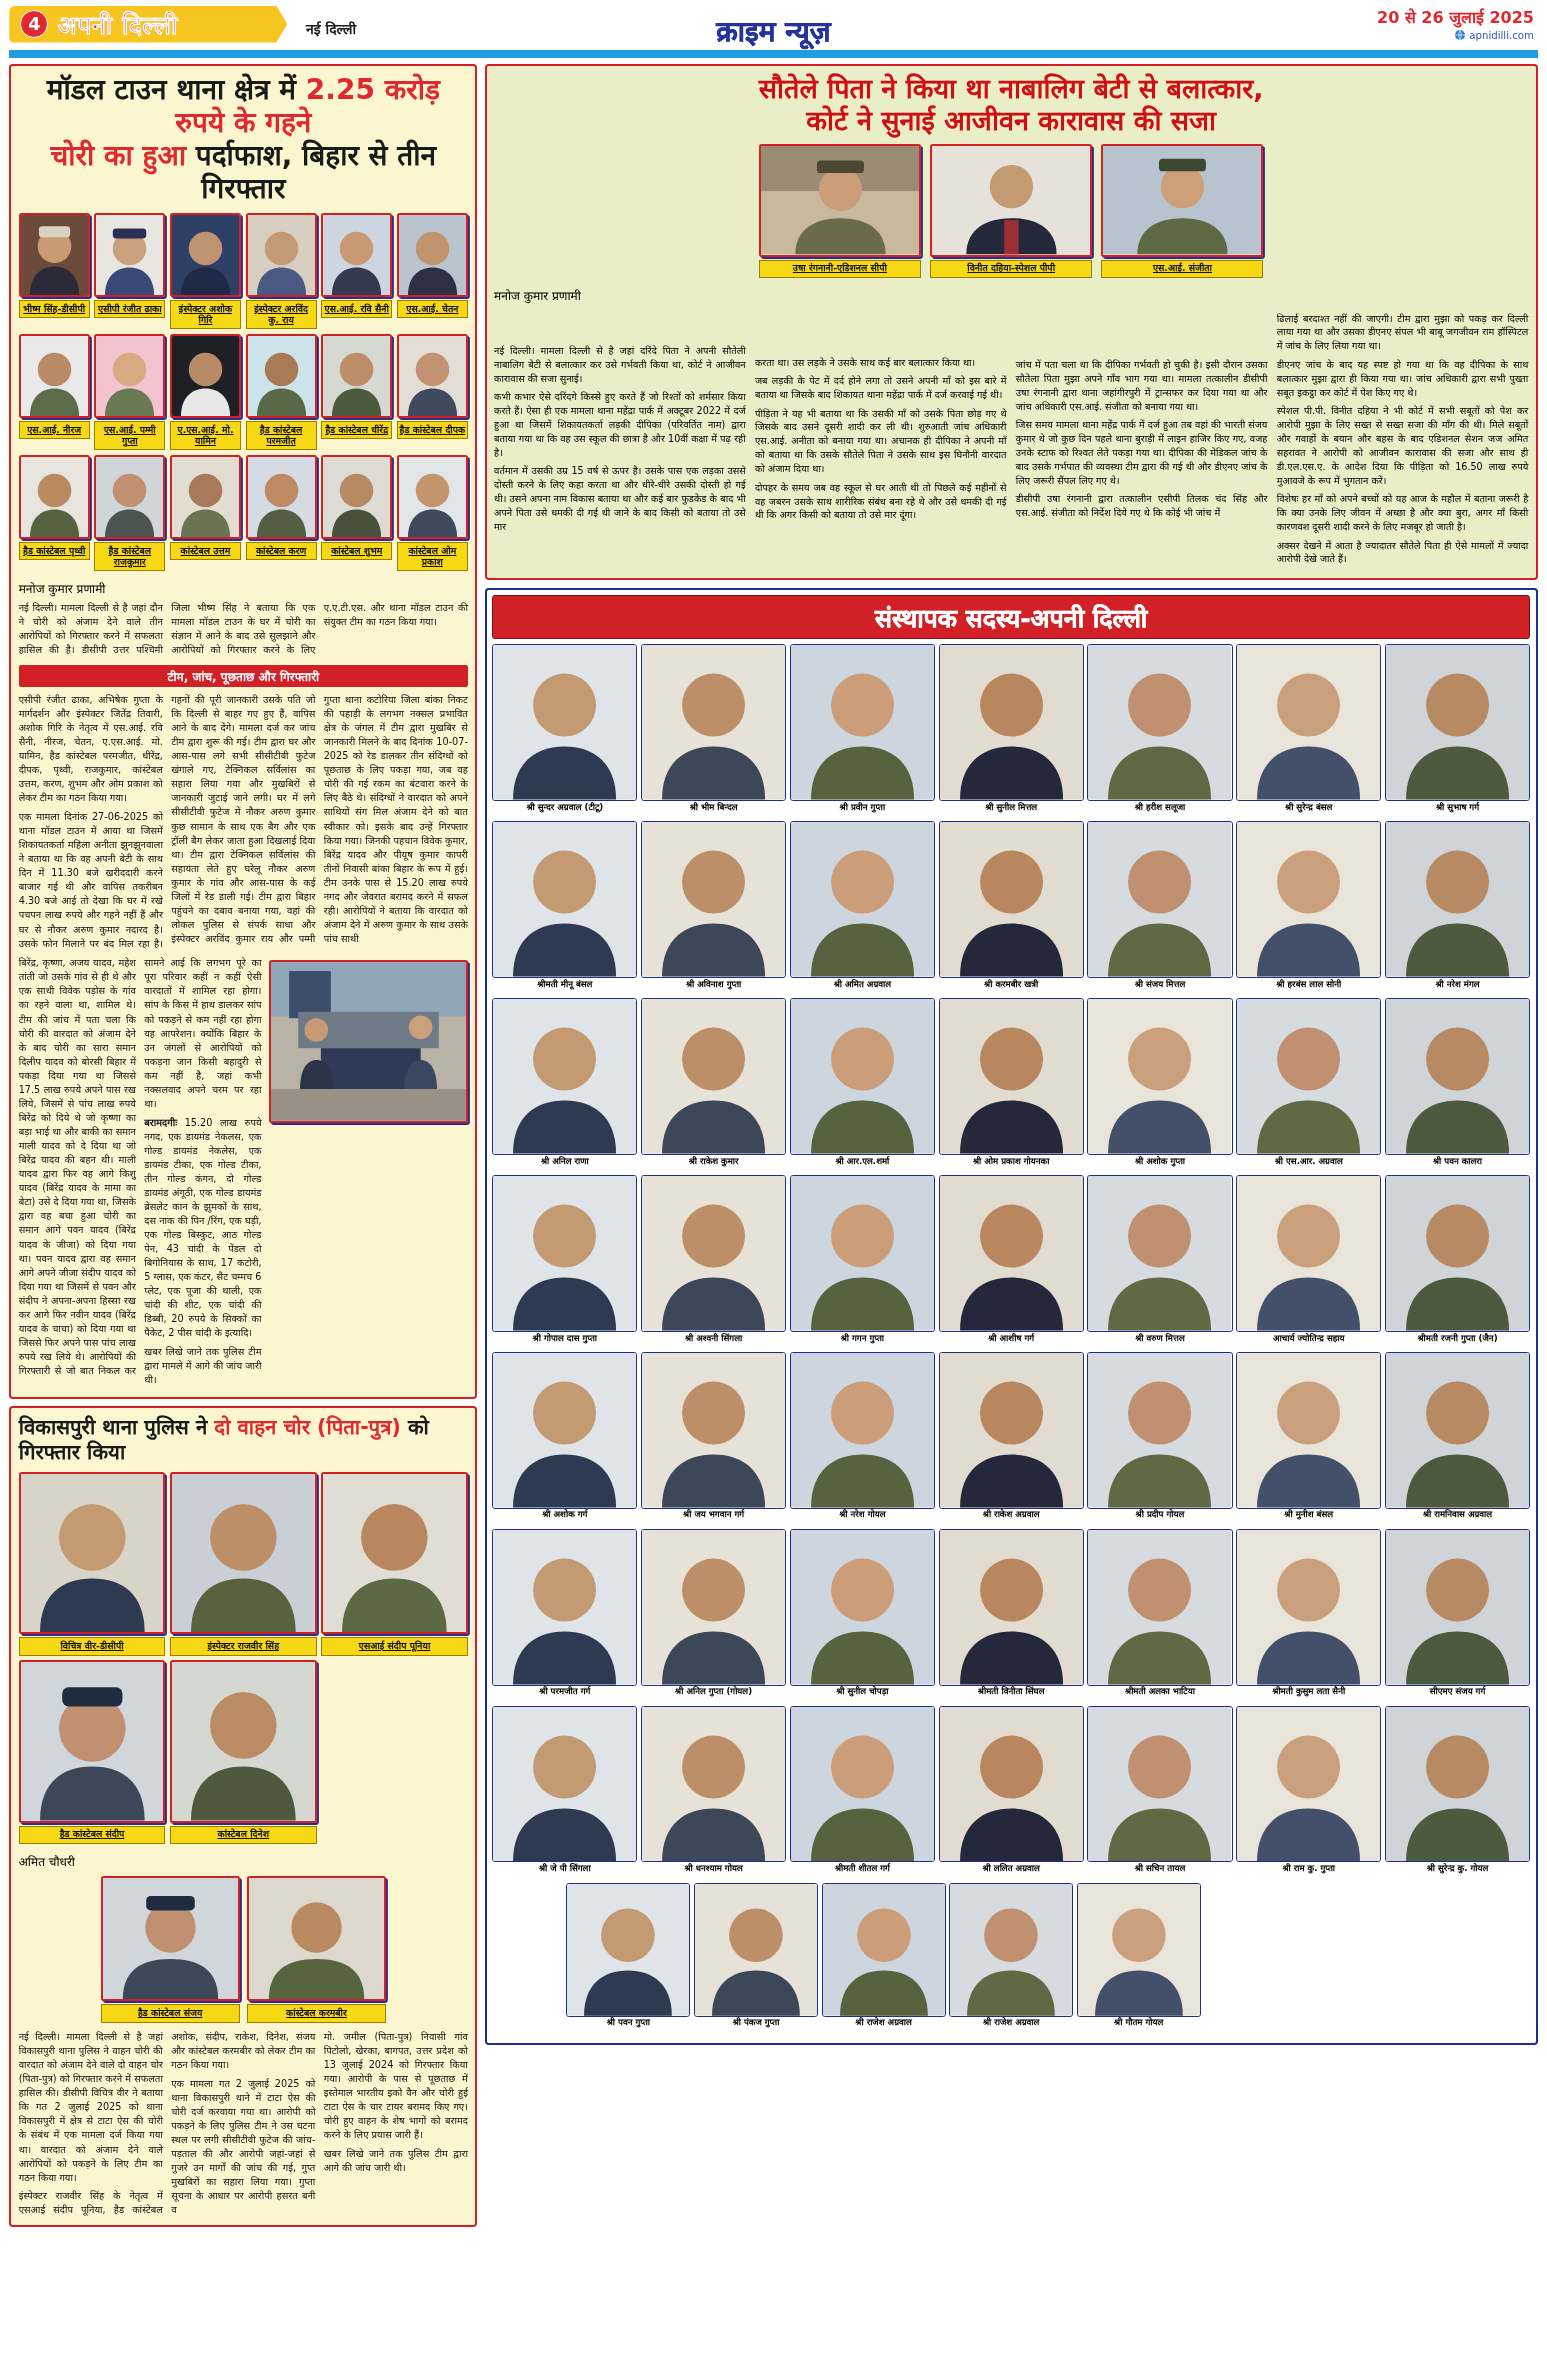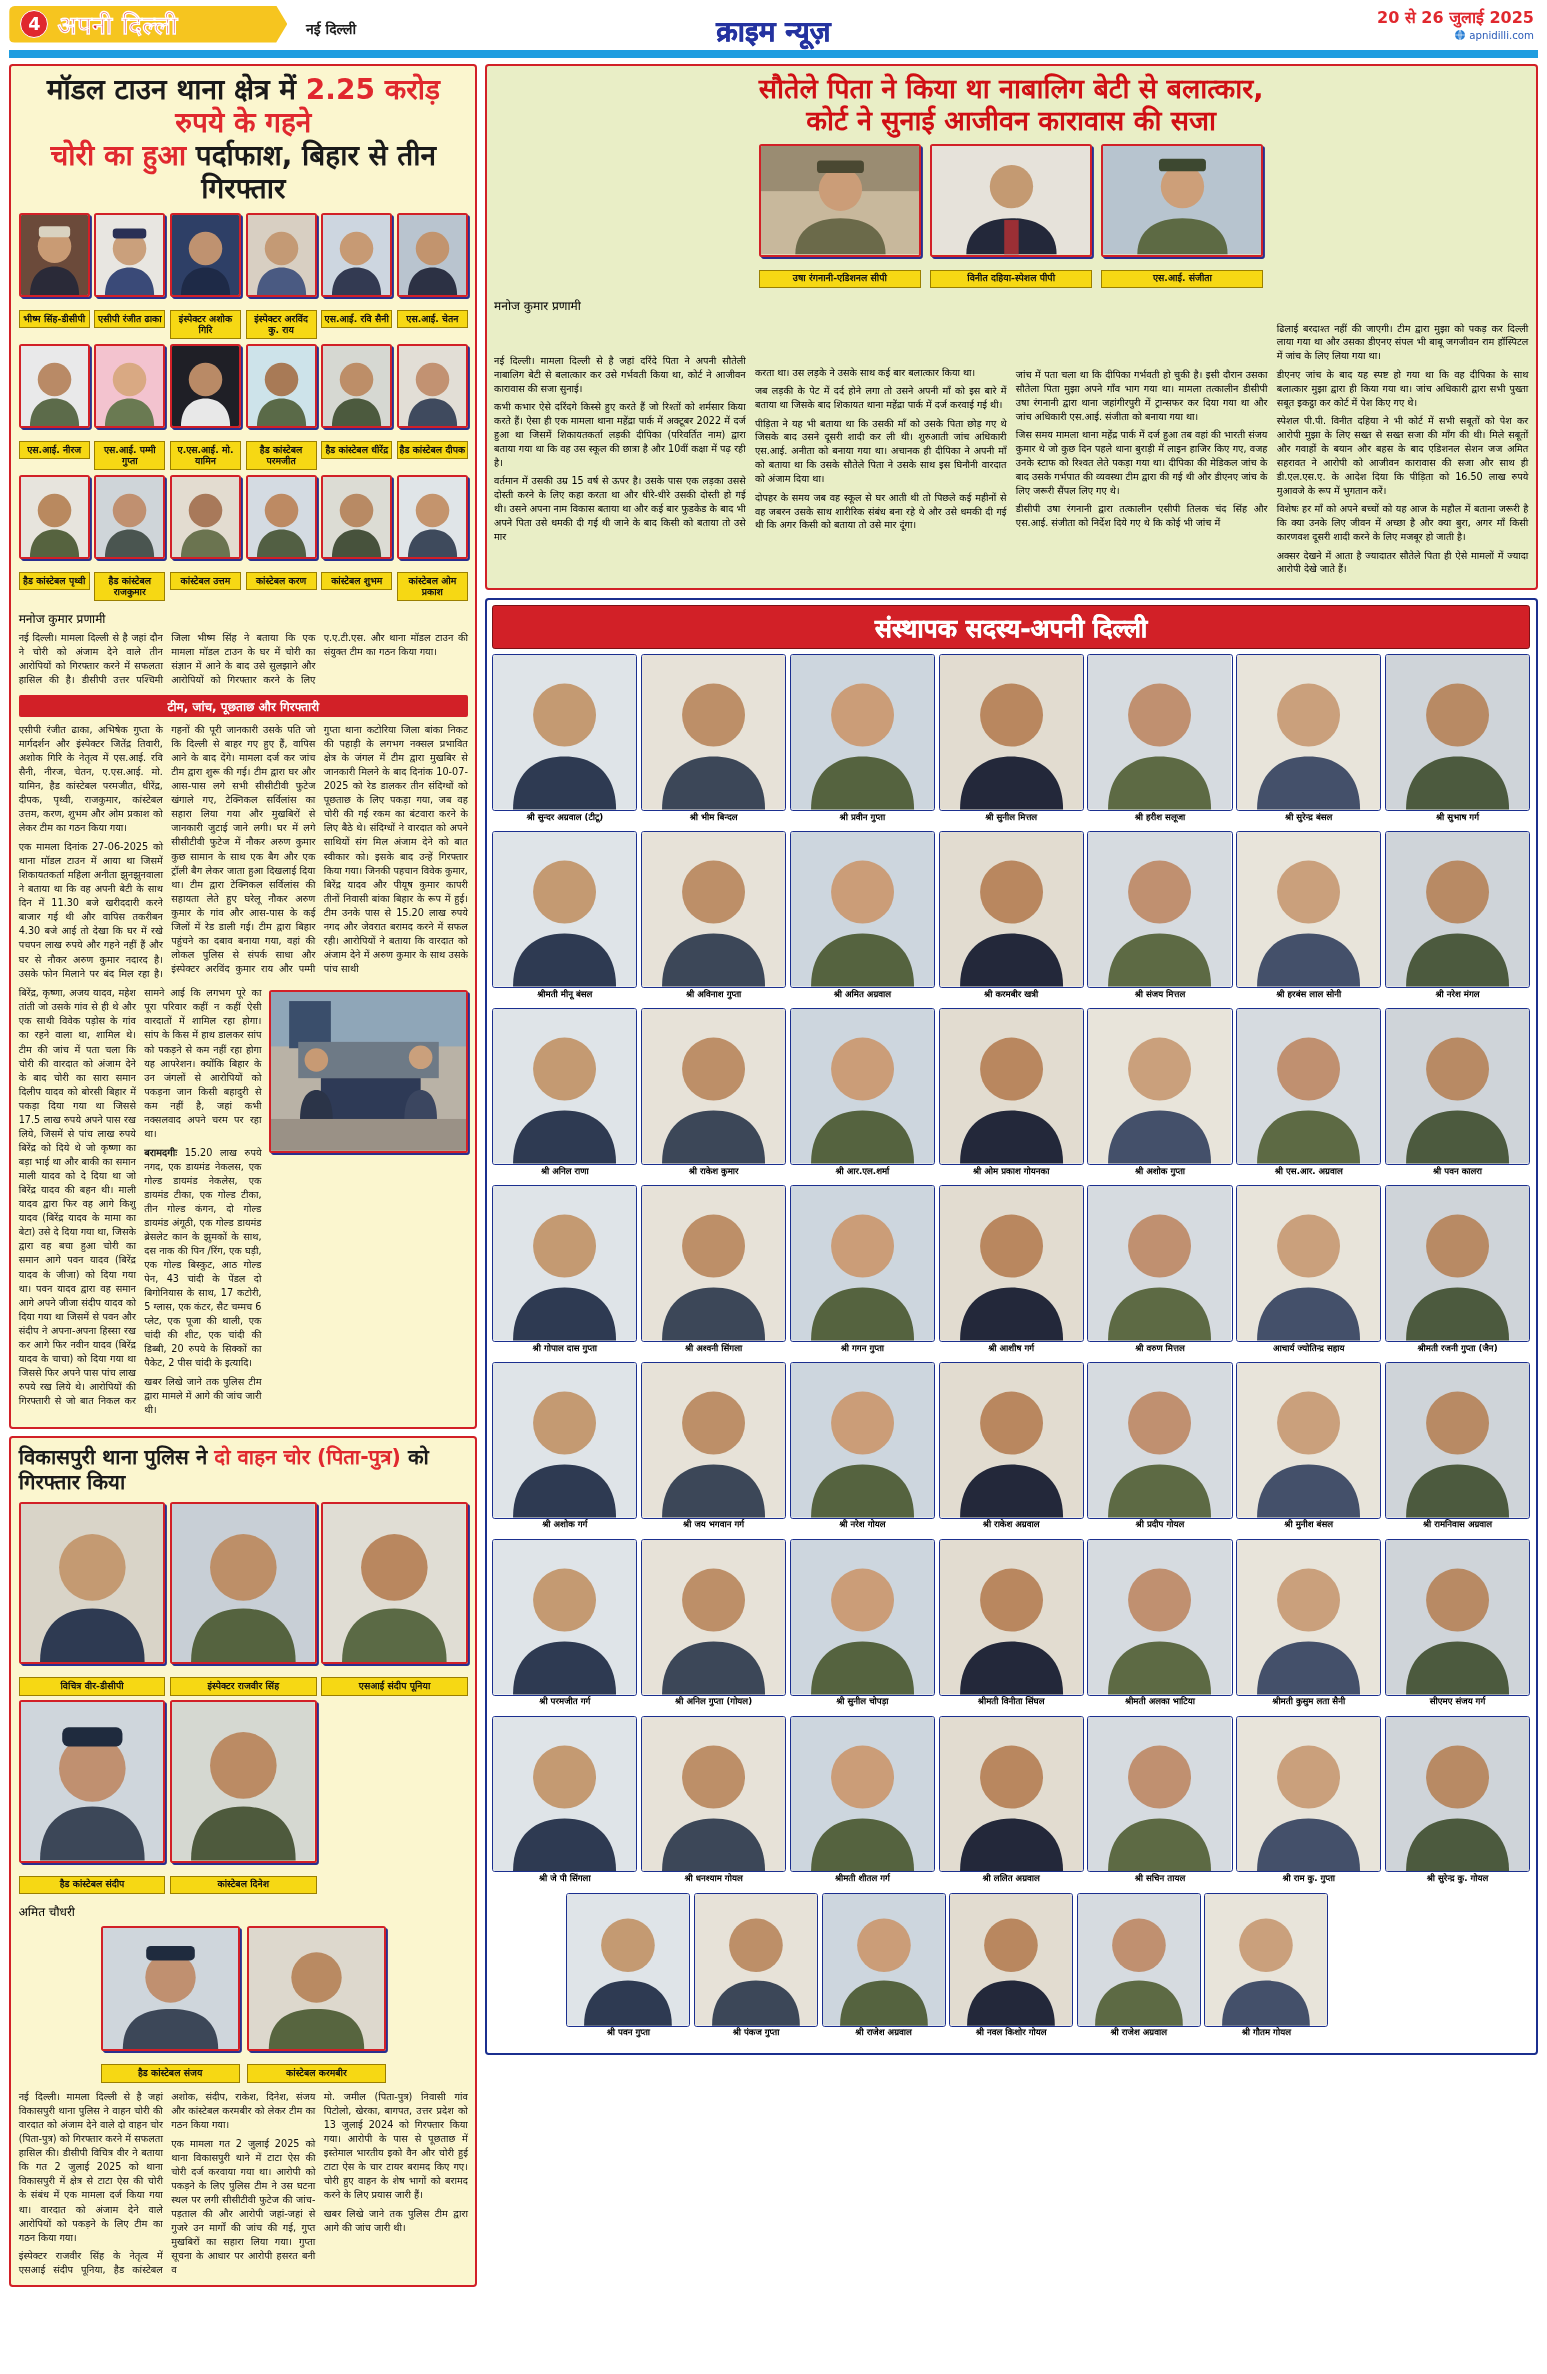--- a/index.html
+++ b/index.html
@@ -68,22 +68,22 @@
   .pgrid { display: grid; gap: 4.6px; }
   .pgrid-6 { grid-template-columns: repeat(6, 1fr); }
   .pcell { display: flex; flex-direction: column; }
   .pframe {
     border: 2.8px solid #d22027; border-radius: 2.8px; overflow: hidden;
     position: relative; box-shadow: 1.9px 1.9px 0 #2a2f8f;
   }
   .pcap {
     background: #f6d814; color: #111; font-size: 9.3px; font-weight: bold;
     text-align: center; padding: 2.8px 0.9px; border: 0.9px solid #9a7f00;
-    margin-top: 13px; line-height: 1.15; min-height: 17.6px;
-    display: flex; align-items: center; justify-content: center;
+    margin-top: 3px; line-height: 1.15; min-height: 17.6px;
+    display: flex; align-items: center; justify-content: center; text-decoration: underline;
   }
 
   
   .byline { text-align: left; font-weight: normal; font-size: 12px; margin: 9.3px 0 3.7px; }
   .subhead-bar {
     background: #d22027; color: #fff; font-weight: bold; font-size: 12px;
     text-align: center; padding: 2.8px; margin: 7.4px 0 5.6px; border-radius: 1.9px;
   }
   .body-cols { column-count: 3; column-gap: 8.3px; font-size: 9.7px;
     line-height: 1.45; text-align: justify; color: #111; }
@@ -1107,30 +1107,20 @@
                     <rect width="100" height="108" fill="#cdd6de"></rect>
                     <circle cx="50" cy="42" r="22" fill="#cb9d78"></circle>
                     <path d="M14 108c0-26 16-37 36-37s36 11 36 37z" fill="#55633f"></path>
                   </svg>
                 </div>
                 <div class="fcap">श्री राजेश अग्रवाल</div>
               </div>
               <div class="fcell">
                 <div class="pframe">
                   <svg class="ph" viewBox="0 0 100 108">
-                    <rect width="100" height="108" fill="#e2dcd0"></rect>
-                    <circle cx="50" cy="42" r="22" fill="#b9875f"></circle>
-                    <path d="M14 108c0-26 16-37 36-37s36 11 36 37z" fill="#23283a"></path>
-                  </svg>
-                </div>
-                <div class="fcap">श्री नवल किशोर गोयल</div>
-              </div>
-              <div class="fcell">
-                <div class="pframe">
-                  <svg class="ph" viewBox="0 0 100 108">
                     <rect width="100" height="108" fill="#d6dbe0"></rect>
                     <circle cx="50" cy="42" r="22" fill="#c09070"></circle>
                     <path d="M14 108c0-26 16-37 36-37s36 11 36 37z" fill="#5d6a44"></path>
                   </svg>
                 </div>
                 <div class="fcap">श्री राजेश अग्रवाल</div>
               </div>
               <div class="fcell">
                 <div class="pframe">
                   <svg class="ph" viewBox="0 0 100 108">

